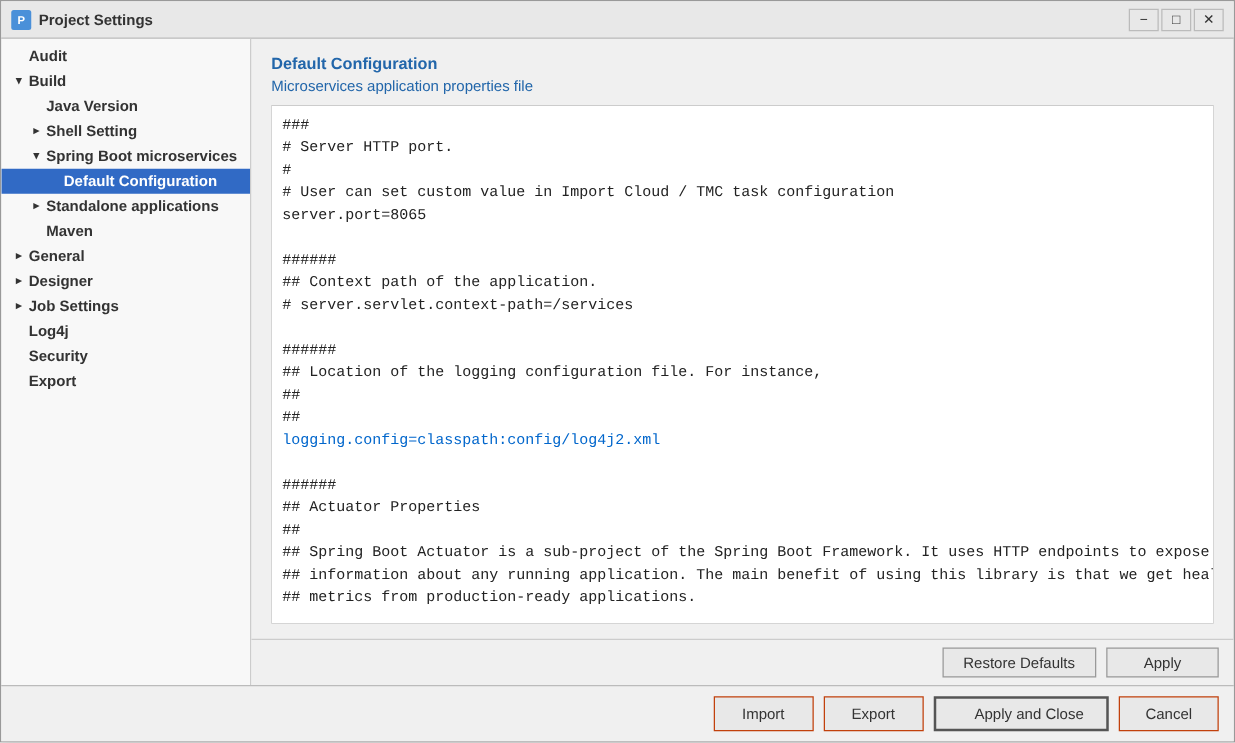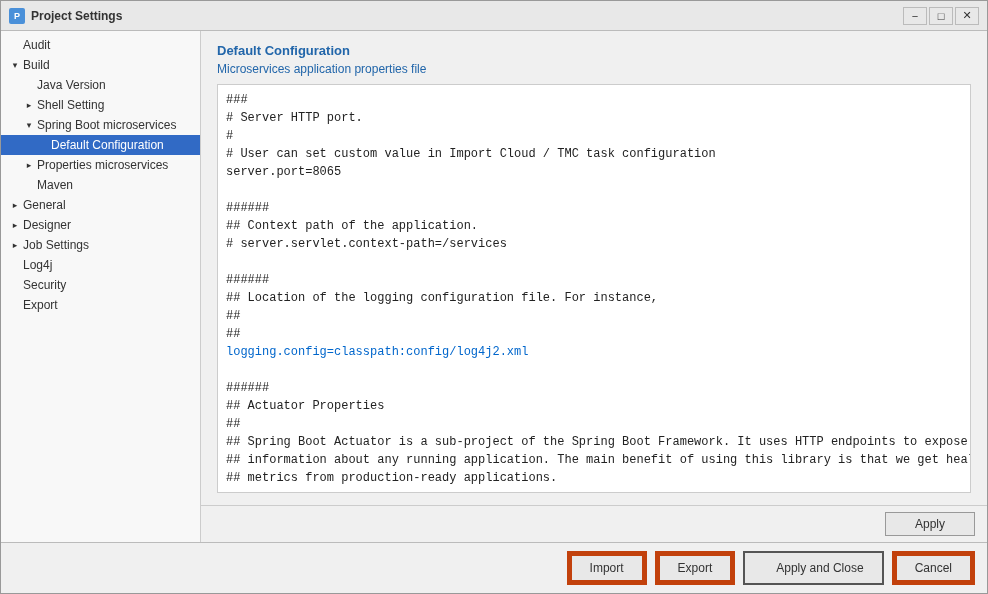--- a/index.html
+++ b/index.html
@@ -76,26 +76,27 @@
     .sidebar {
       width: 200px;
       background: #f8f8f8;
       border-right: 1px solid #ccc;
       overflow-y: auto;
       flex-shrink: 0;
       padding: 4px 0;
     }
     .sidebar-item {
       display: flex;
-      align-items: center;
+      align-items: flex-start;
       padding: 3px 8px;
       cursor: pointer;
       color: #333;
       font-size: 12px;
       white-space: nowrap;
+      font-weight: bold;
     }
     .sidebar-item.selected {
       background: #316AC5;
       color: white;
     }
     .sidebar-item .expand-icon {
       width: 12px;
       height: 12px;
       margin-right: 2px;
       display: flex;
@@ -175,21 +176,21 @@
       padding: 8px 12px;
       display: flex;
       justify-content: flex-end;
       gap: 8px;
       background: #f0f0f0;
       border-top: 1px solid #bbb;
       flex-shrink: 0;
     }
     .bottom-btn {
       padding: 5px 18px;
-      border: 5px solid #c2410c;
+      border: 1px solid #c2410c;
       background: #e8e8e8;
       cursor: pointer;
       font-size: 12px;
       color: #333;
       min-width: 80px;
     }
     .bottom-btn.primary {
       border: 2px solid #555;
       padding-left: 31px;
     }
@@ -240,21 +241,21 @@
           <span>Spring Boot microservices</span>
         </div>
         <div class="sidebar-item selected">
           <span style="display:inline-block;width:28px;flex-shrink:0;"></span>
           <span class="expand-icon" style="margin-right:2px;">&nbsp;</span>
           <span>Default Configuration</span>
         </div>
         <div class="sidebar-item">
           <span style="display:inline-block;width:14px;flex-shrink:0;"></span>
           <span class="expand-icon" style="margin-right:2px;">▸</span>
-          <span>Properties microservices</span>
+          <span>Standalone applications</span>
         </div>
         <div class="sidebar-item">
           <span style="display:inline-block;width:14px;flex-shrink:0;"></span>
           <span class="expand-icon" style="margin-right:2px;">&nbsp;</span>
           <span>Maven</span>
         </div>
         <div class="sidebar-item">
           <span style="display:inline-block;width:0px;flex-shrink:0;"></span>
           <span class="expand-icon" style="margin-right:2px;">▸</span>
           <span>General</span>
@@ -311,20 +312,21 @@
             <div class="line">## Actuator Properties</div>
             <div class="line">##</div>
             <div class="line">## Spring Boot Actuator is a sub-project of the Spring Boot Framework. It uses HTTP endpoints to expose operational</div>
             <div class="line">## information about any running application. The main benefit of using this library is that we get health and monitoring</div>
             <div class="line">## metrics from production-ready applications.</div>
             <div class="line">&nbsp;</div>
           </div>
       </div>
 
       <div class="panel-footer">
+        <button class="footer-btn">Restore Defaults</button>
         <button class="footer-btn">Apply</button>
       </div>
     </div>
   </div>
 
   <div class="bottom-bar">
     <button class="bottom-btn">Import</button>
     <button class="bottom-btn">Export</button>
     <button class="bottom-btn primary">Apply and Close</button>
     <button class="bottom-btn">Cancel</button>

